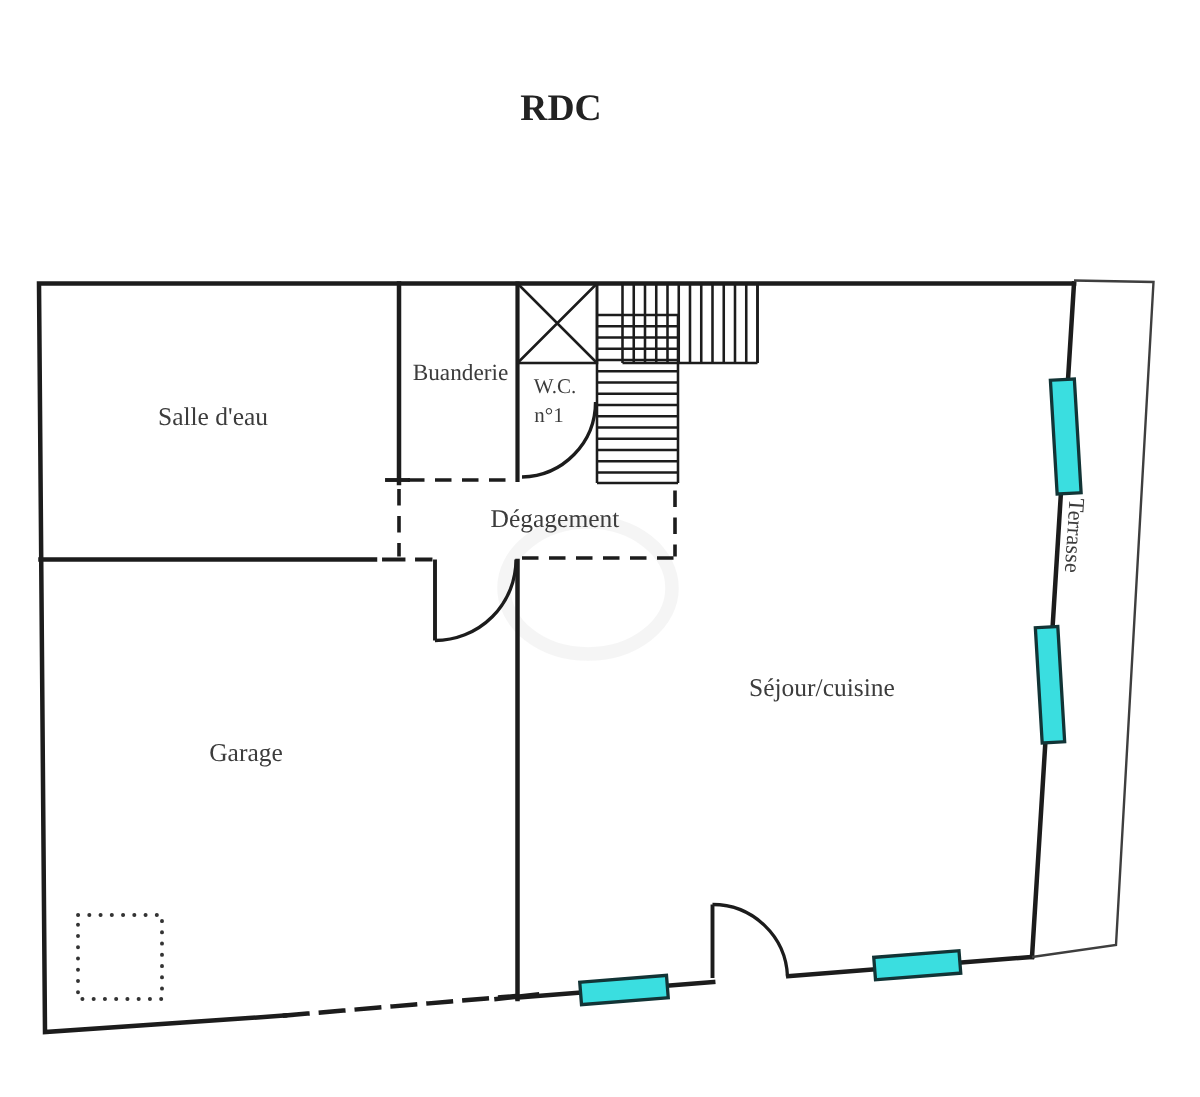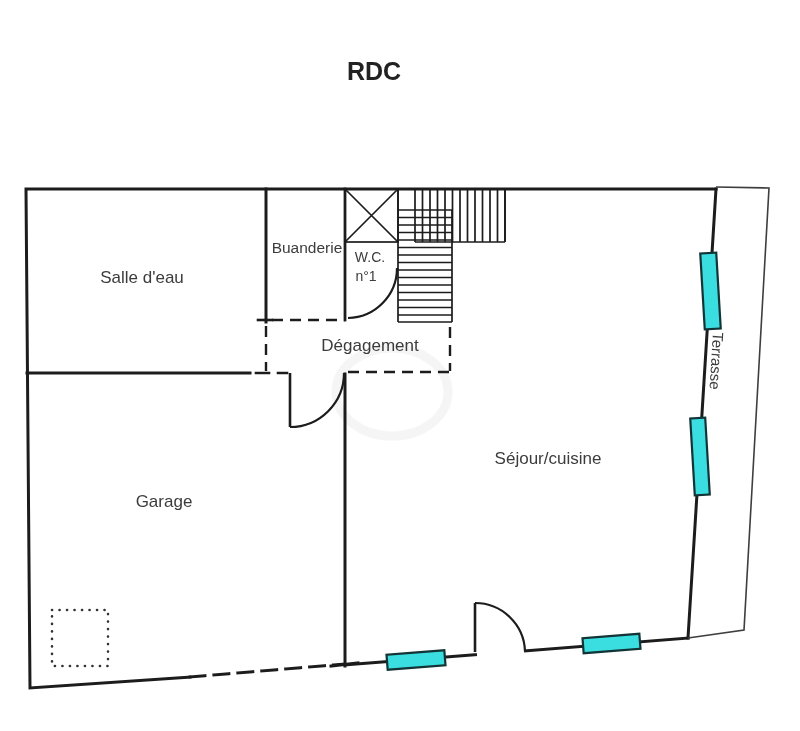--- a/index.html
+++ b/index.html
@@ -1,17 +1,17 @@
 <!DOCTYPE html>
 <html style="--wall: #1c1c1c; --thin: #3e3e3e; --label: #3c3c3c; --title: #222222; --window_fill: #3ADEE0; --window_stroke: #123436; --background: #ffffff;"><head>
 <meta charset="utf-8">
 <style>
   html,body{margin:0;padding:0;background:#fff;}
   .page{position:relative;width:800px;height:731px;background:#fff;overflow:hidden;
-        font-family:Liberation Sans, sans-serif;}
+        font-family:Liberation Serif, serif;}
   svg{display:block;}
   .wall{stroke:var(--wall);fill:none;stroke-linecap:square;}
   .thin{stroke:var(--thin);fill:none;stroke-width:1.6;}
   .dashedwall{stroke:var(--wall);fill:none;stroke-width:2.4;stroke-dasharray:11 7;}
   .door{stroke:var(--wall);fill:none;stroke-width:2.2;}
   .stair{stroke:var(--wall);fill:none;stroke-width:1.7;}
   .lbl{fill:var(--label);font-size:17px;text-anchor:middle;}
   .lbl-small{fill:var(--label);font-size:14px;text-anchor:middle;}
   .lbl-buand{fill:var(--label);font-size:15.5px;text-anchor:middle;}
   .lbl-terr{fill:var(--label);font-size:15px;text-anchor:start;}

